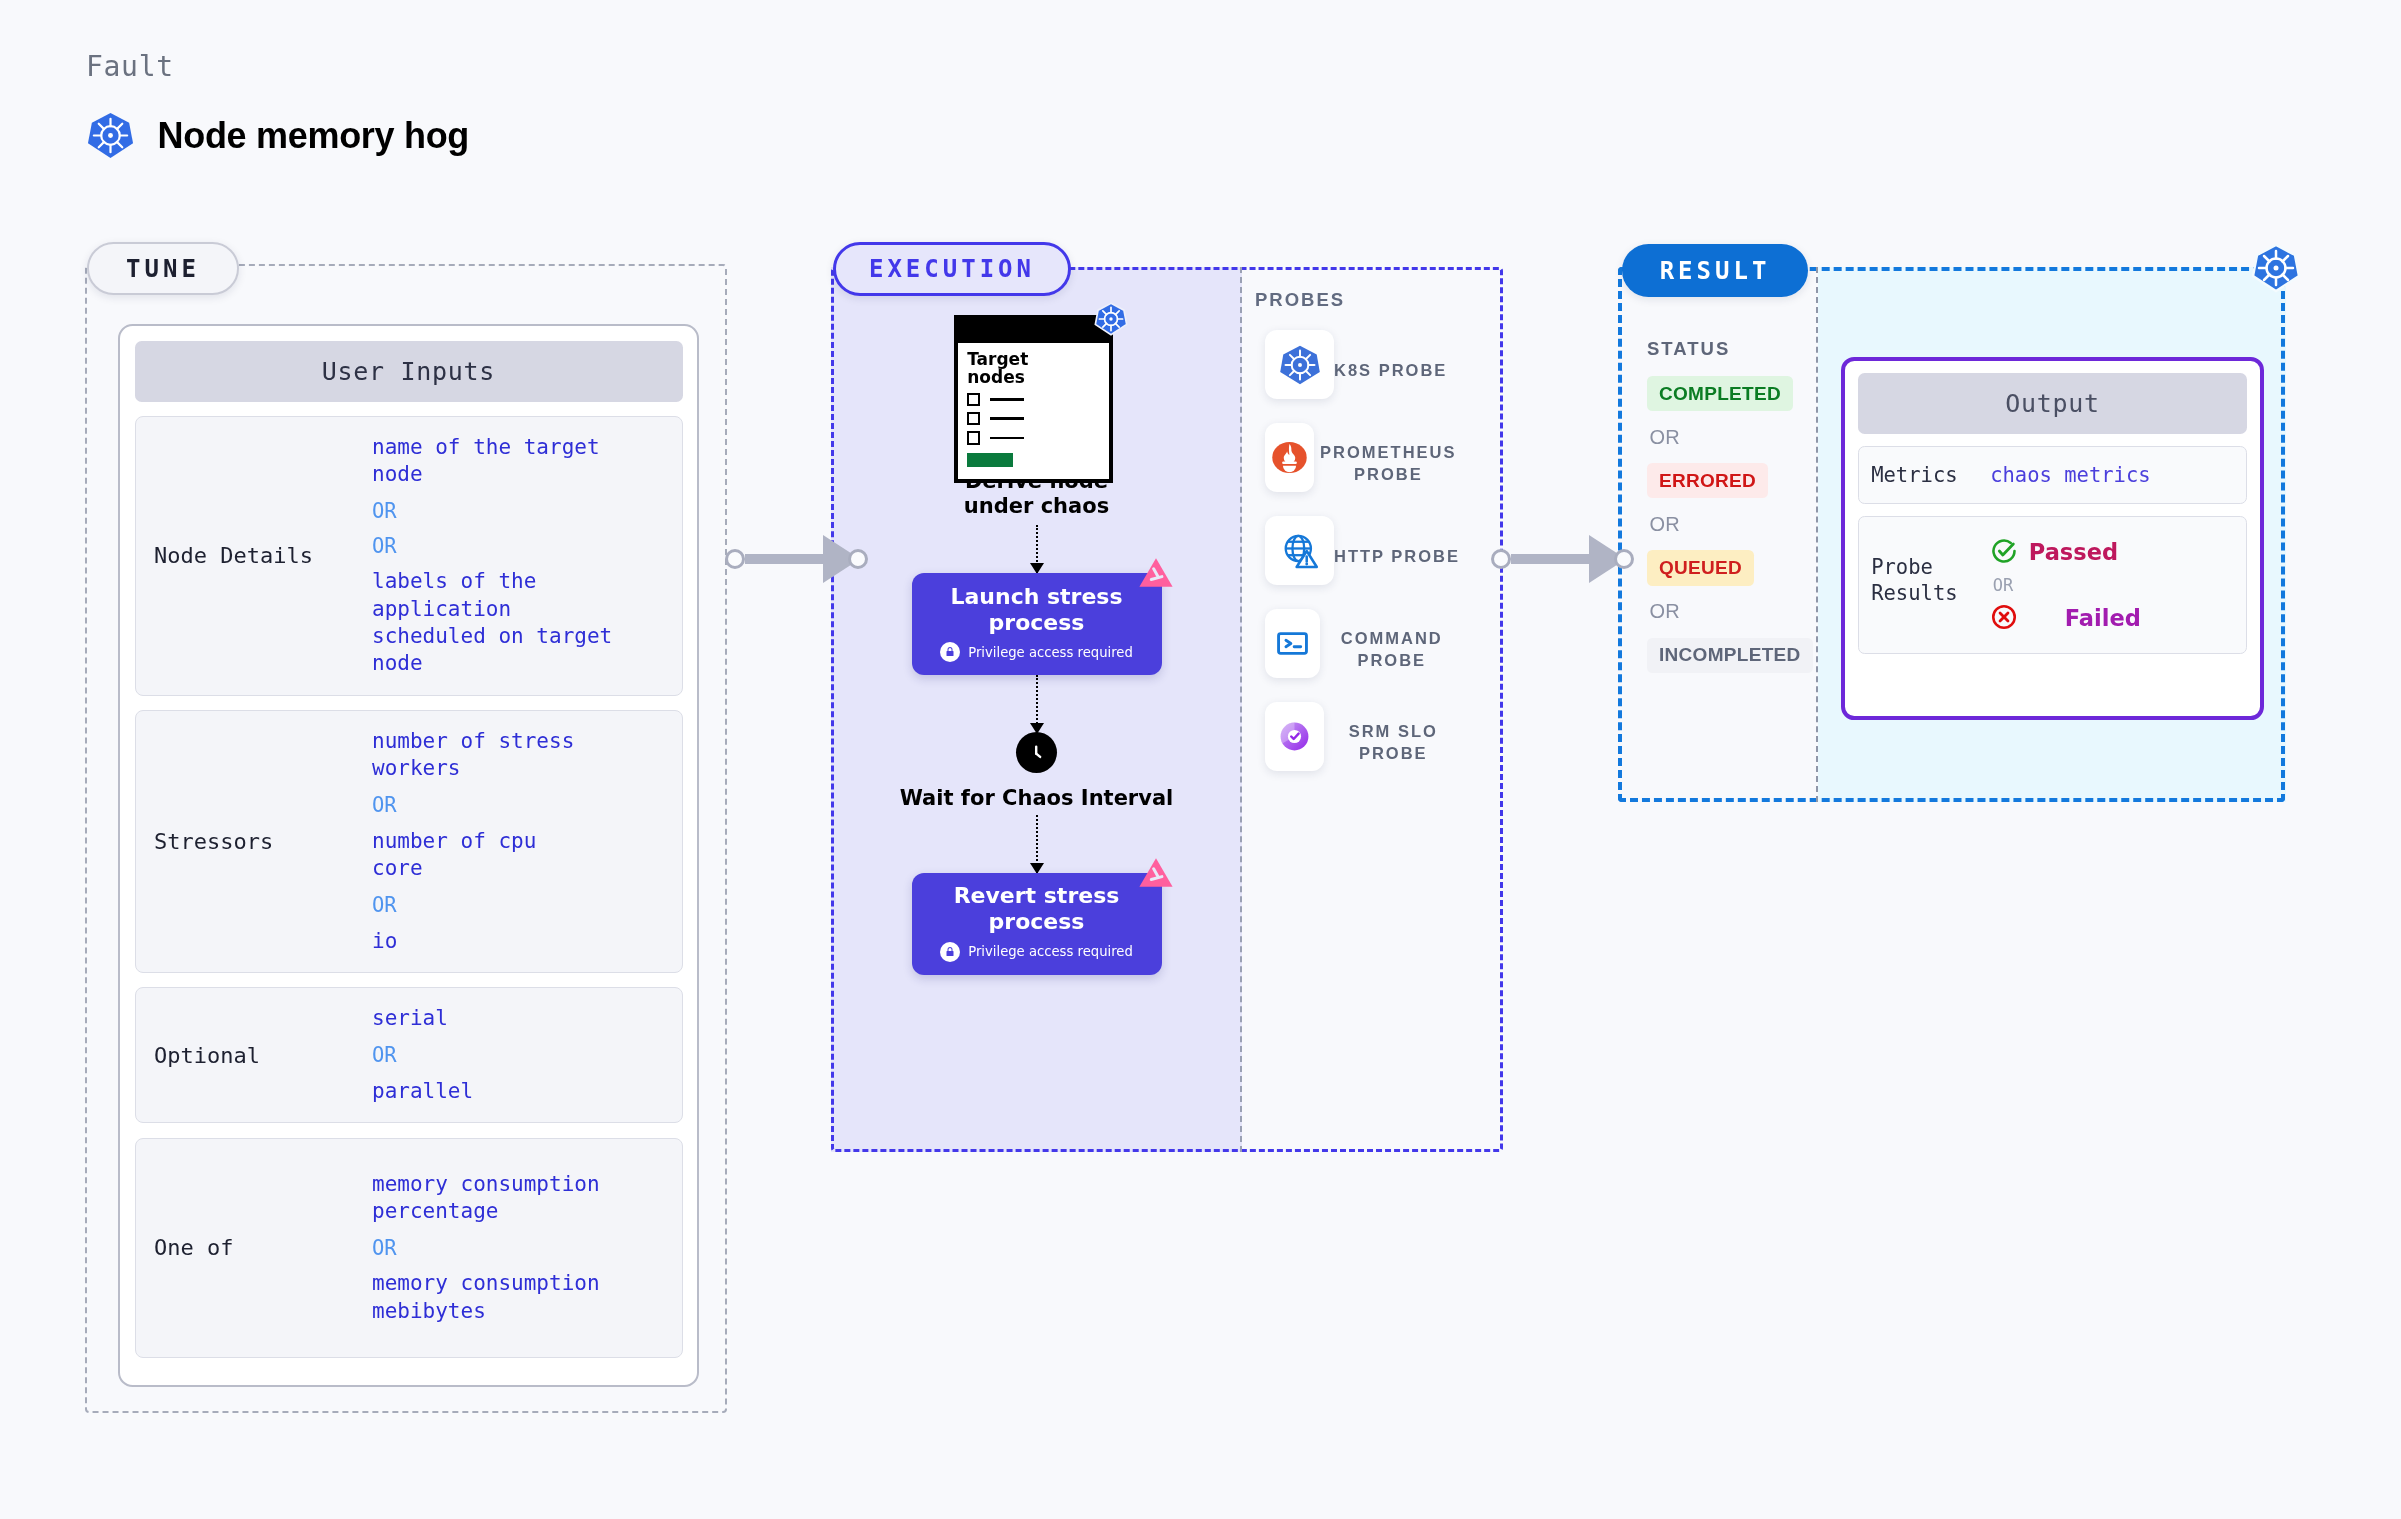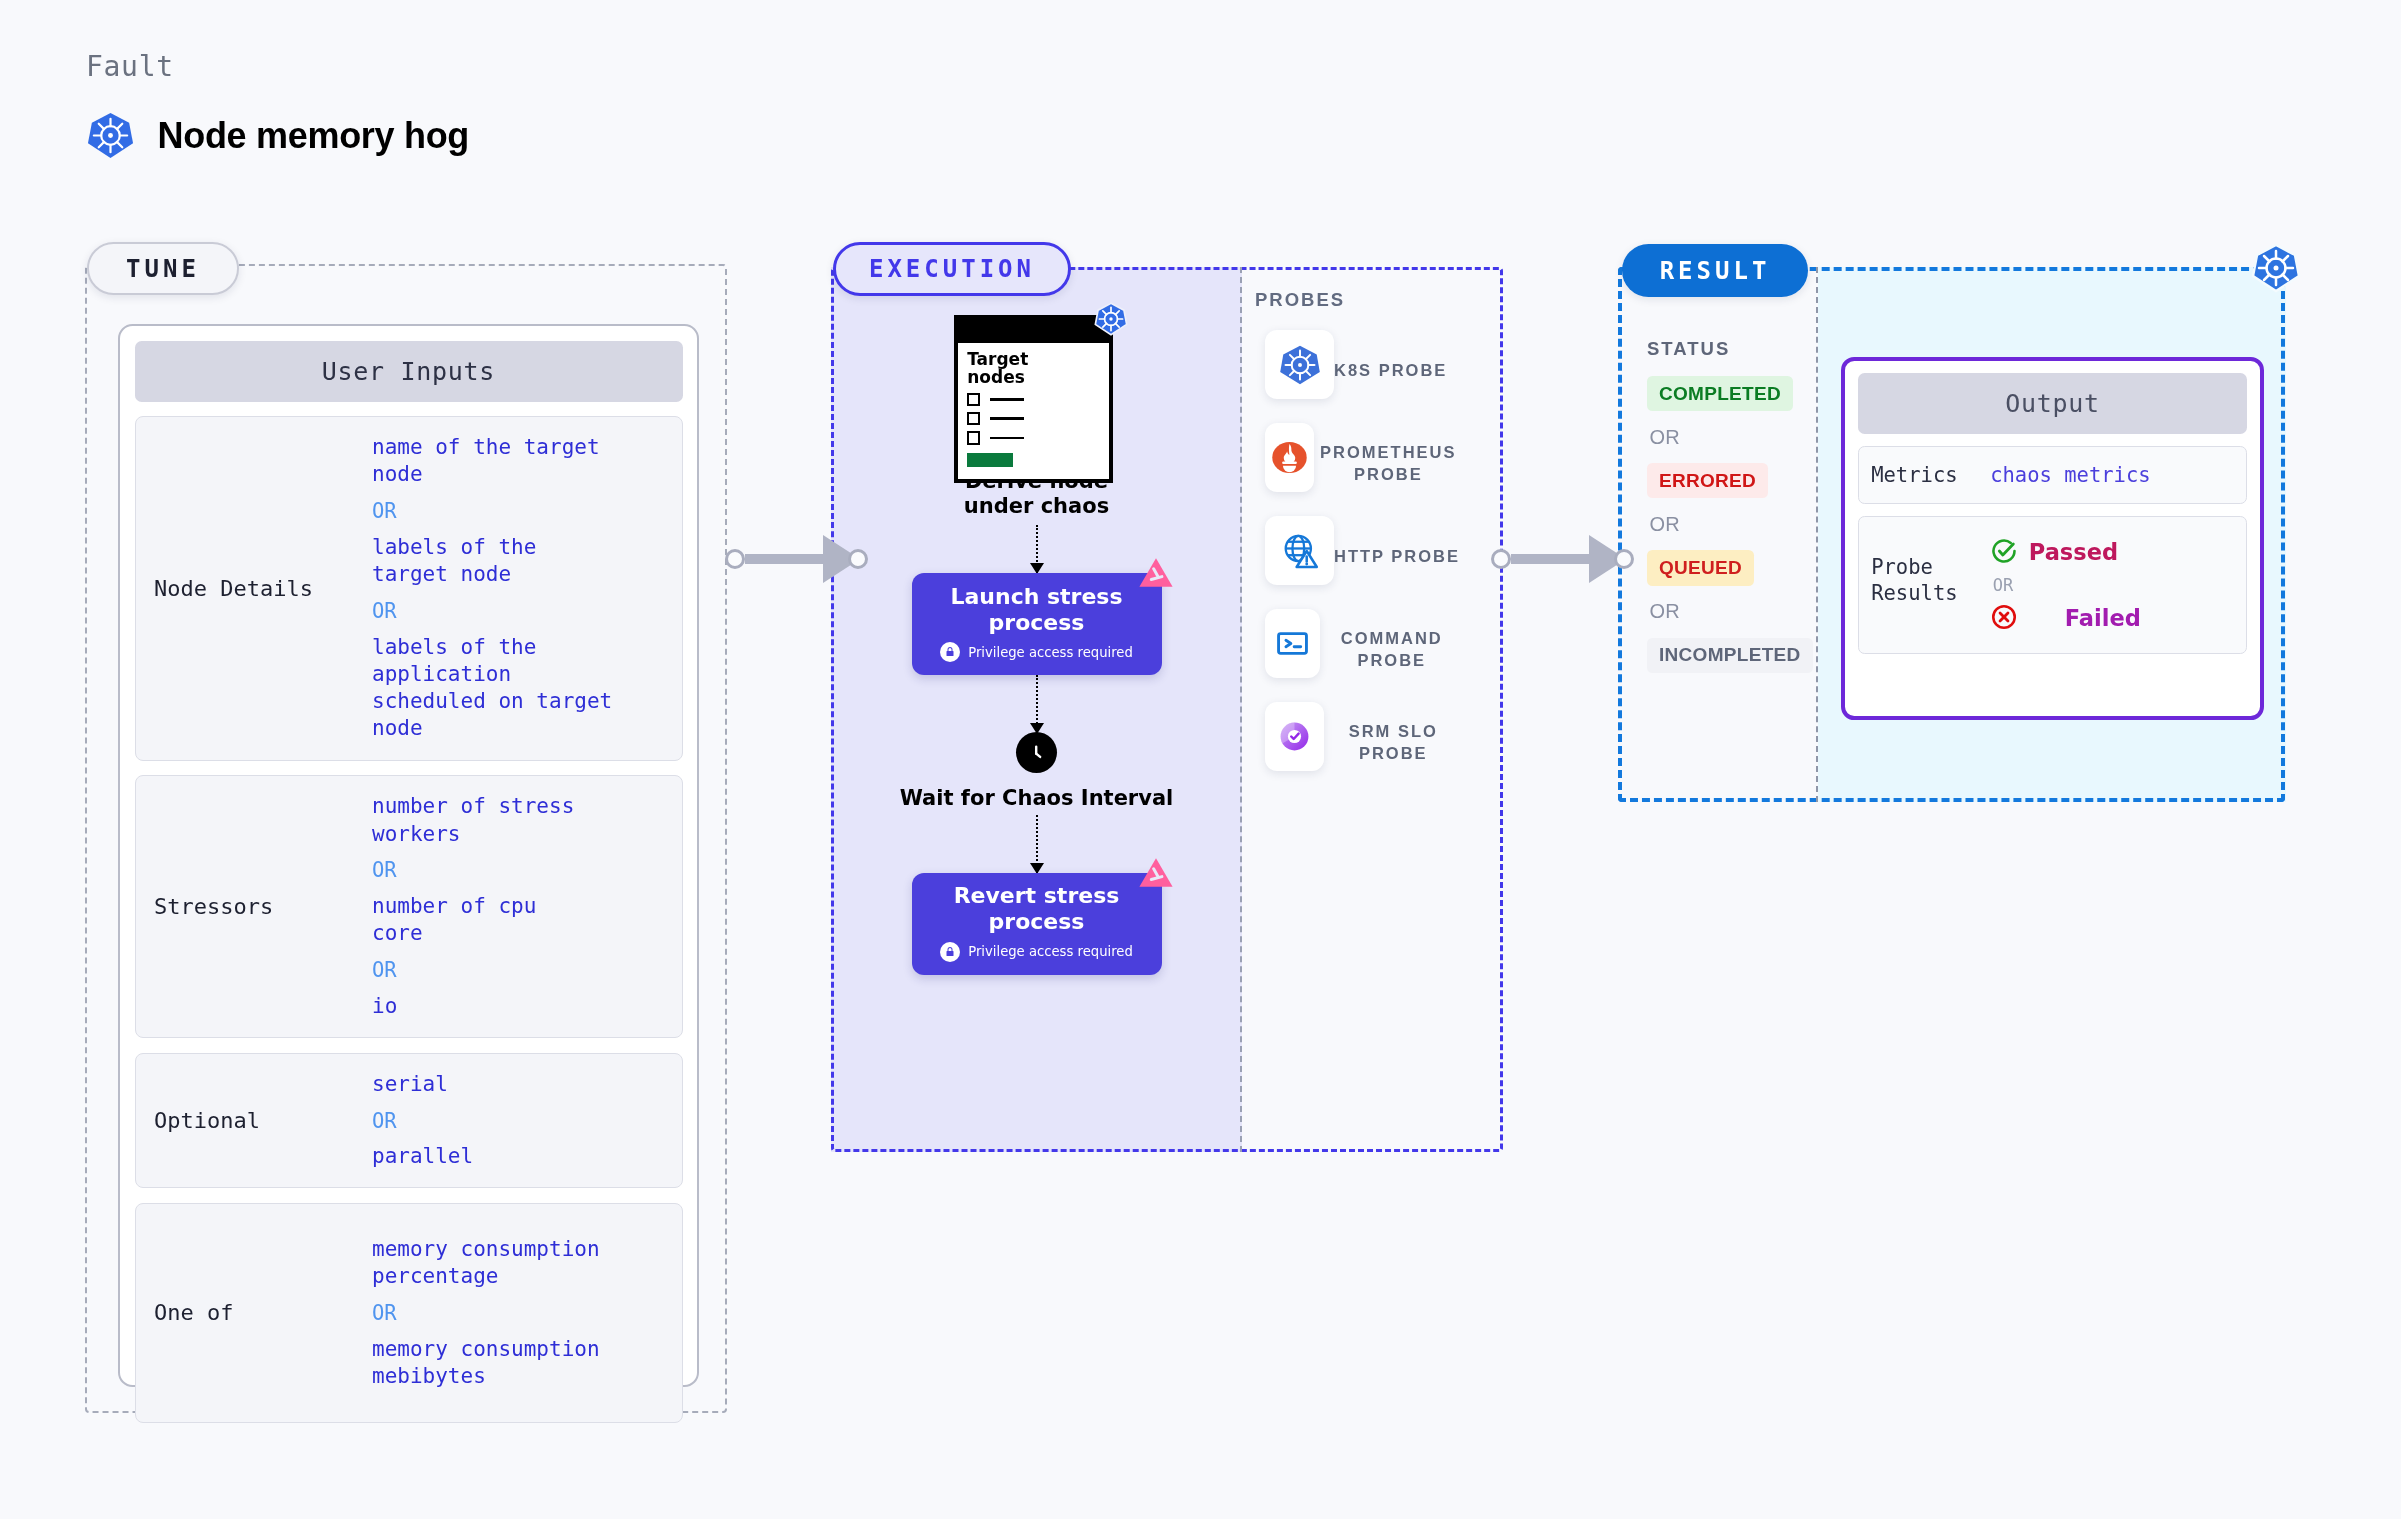--- a/index.html
+++ b/index.html
@@ -323,22 +323,20 @@
 
   <div id="user-inputs-card">
     <div id="user-inputs-header">User Inputs</div>
 
     <div class="ui-row">
       <div class="ui-row-label">Node Details</div>
       <div class="ui-row-values">
         <div class="ui-val">name of the target
 node</div>
         <div class="ui-or">OR</div>
-        <div class="ui-val">labels of the
-target node</div>
         <div class="ui-or">OR</div>
         <div class="ui-val last">labels of the application
  scheduled on target node</div>
       </div>
     </div>
 
     <div class="ui-row">
       <div class="ui-row-label">Stressors</div>
       <div class="ui-row-values">
         <div class="ui-val">number of stress

